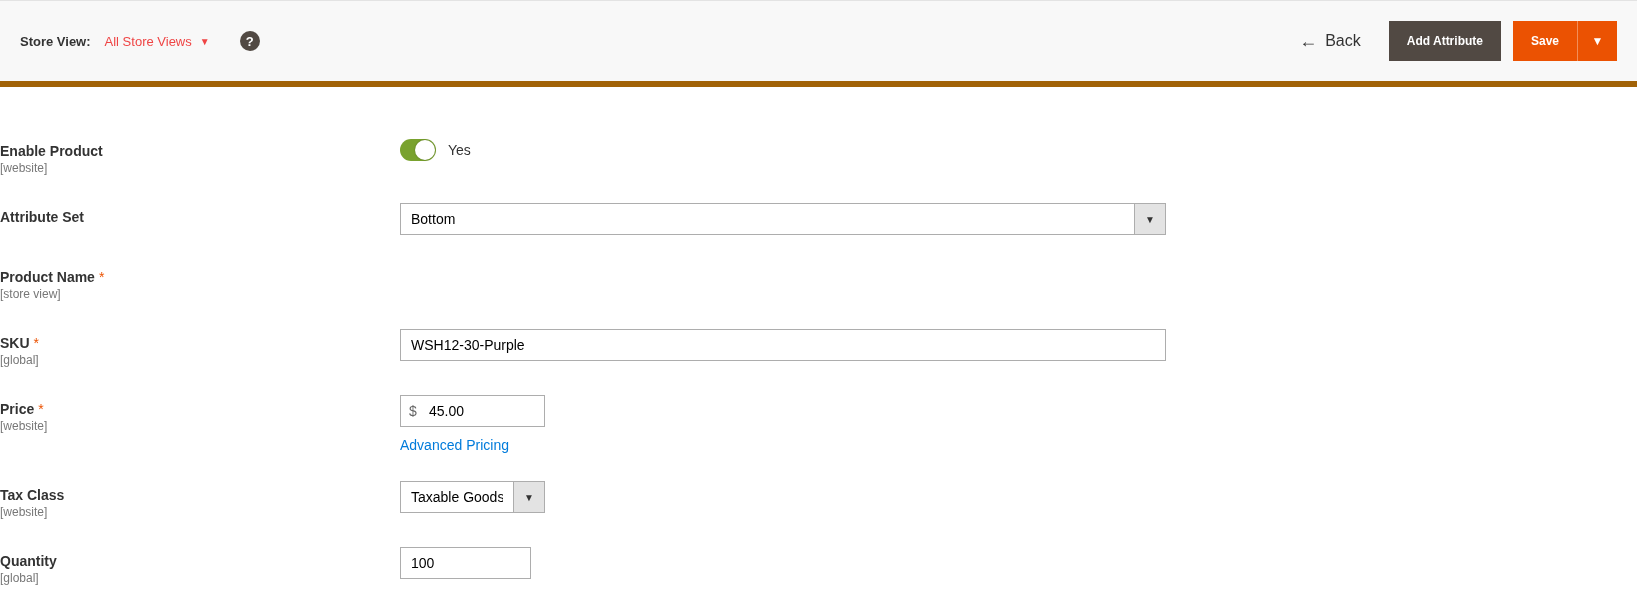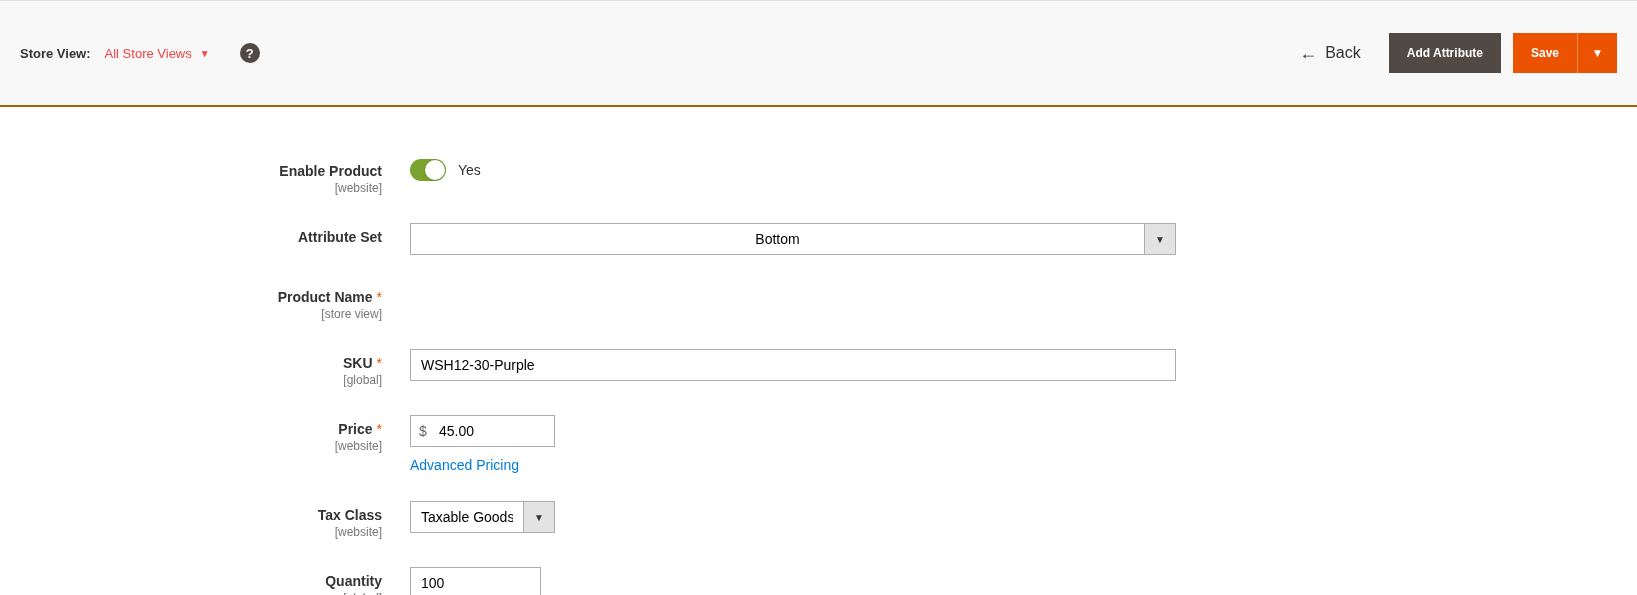--- a/index.html
+++ b/index.html
@@ -6,22 +6,22 @@
   body {
     margin: 0;
     font-family: 'Helvetica Neue', Helvetica, Arial, sans-serif;
     font-size: 14px;
     color: #333;
     background: #fff;
   }
   .toolbar {
     background: #f8f8f8;
     border-top: 1px solid #e3e3e3;
-    border-bottom: 2px solid #a16207;
-    padding: 32px 20px;
+    border-bottom: 6px solid #a16207;
+    padding: 20px 20px;
     display: flex;
     align-items: center;
   }
   .store-view-label {
     font-weight: 600;
     font-size: 13px;
     color: #333;
     margin-right: 14px;
   }
   .store-view-switcher {
@@ -99,24 +99,23 @@
   .form-wrap {
     padding: 50px 0 30px 0;
   }
   .form-row {
     display: flex;
     align-items: flex-start;
     margin-bottom: 28px;
   }
   .label-col {
     width: 400px;
-    text-align: right;
+    text-align: left;
     padding-right: 28px;
     padding-top: 6px;
-    margin-left: 10px;
   }
   .label-main {
     font-size: 14px;
     color: #333;
     font-weight: 600;
   }
   .label-scope {
     font-size: 12px;
     color: #777;
     margin-top: 2px;
@@ -166,21 +165,20 @@
     font-size: 14px;
     width: 100%;
   }
   .combo {
     display: flex;
     width: 100%;
   }
   .combo .text-input {
     flex: 1;
     border-right: none;
-    text-align: center;
   }
   .combo-toggle {
     width: 32px;
     height: 32px;
     background: #e3e3e3;
     border: 1px solid #adadad;
     display: inline-flex;
     align-items: center;
     justify-content: center;
     font-size: 10px;

